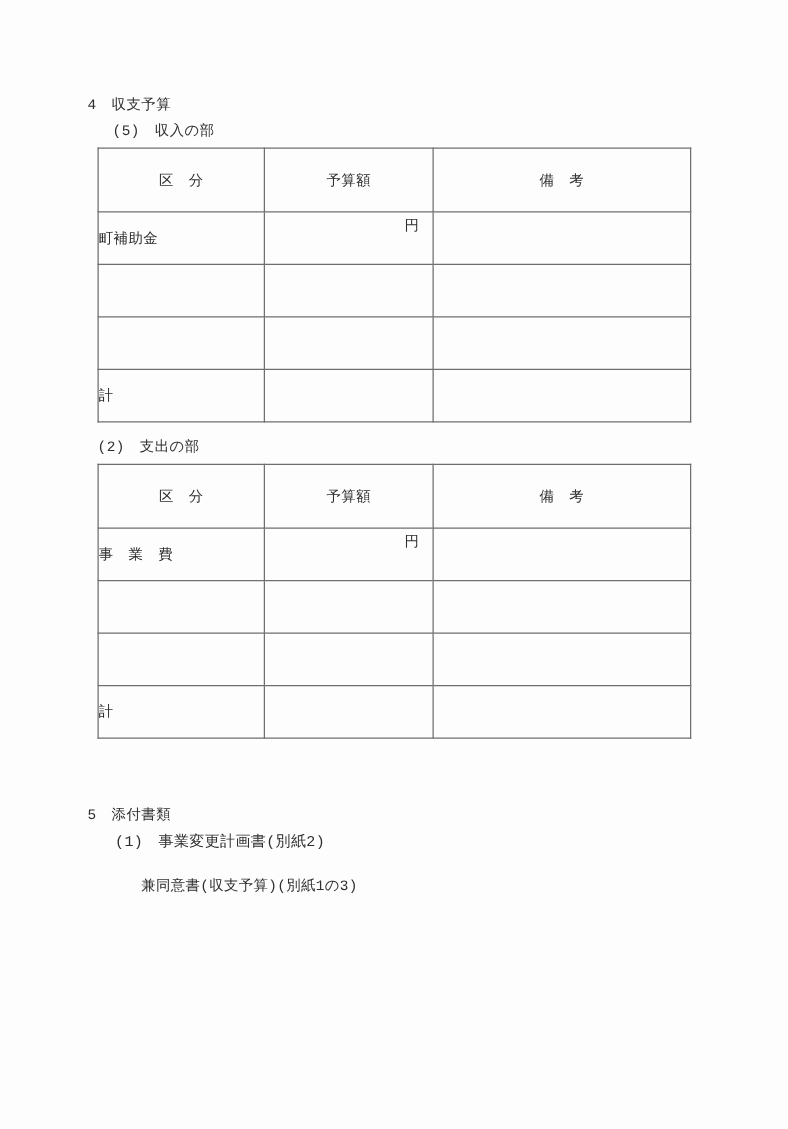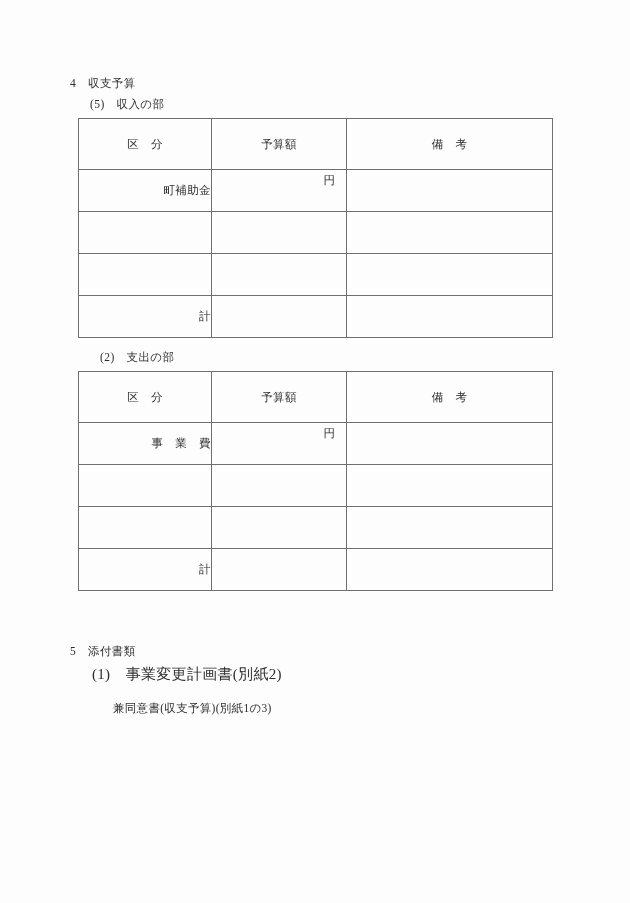--- a/index.html
+++ b/index.html
@@ -14,20 +14,21 @@
     color: #3a3a3a;
     position: relative;
     overflow: hidden;
   }
   .page {
     position: absolute;
     left: 0;
     top: 0;
     width: 537px;
     height: 903px;
+    font-family: Liberation Mono, monospace;
   }
 
   
   .sec-head {
     position: absolute;
     font-size: 11.5px;
     color: #2e2e2e;
     white-space: pre;
     letter-spacing: 0.4px;
   }
@@ -57,21 +58,21 @@
     vertical-align: middle;
   }
   .col-kubun { width: 133px; }
   .col-gaku  { width: 135px; }
   .col-biko  { width: 206px; }
 
   .row-head td { height: 50px; text-align: center; }
   .row-body td { height: 41px; }
 
   .cell-center {
-    text-align: right;
+    text-align: left;
     letter-spacing: 0.4px;
     white-space: pre;
   }
   .cell-unit {
     position: relative;
   }
   .unit-mark {
     position: absolute;
     right: 11px;
     top: 3px;
@@ -84,21 +85,21 @@
     position: absolute;
     font-size: 11.5px;
     color: #2e2e2e;
     white-space: pre;
     letter-spacing: 0.4px;
   }
 
   
   .attach-item {
     position: absolute;
-    font-size: 15px;
+    font-size: 12px;
     color: #2e2e2e;
     white-space: pre;
     letter-spacing: 0.3px;
   }
   .attach-cont {
     position: absolute;
     font-size: 11.5px;
     color: #2e2e2e;
     white-space: pre;
     letter-spacing: 0.3px;
@@ -143,21 +144,21 @@
         <td></td>
       </tr>
       <tr class="row-body">
         <td class="cell-center">計</td>
         <td></td>
         <td></td>
       </tr>
     </tbody>
   </table>
 
-  <div class="sub-head" style="left:100px; top:350px;">(2)　支出の部</div>
+  <div class="sub-head" style="left:78px; top:350px;">(2)　支出の部</div>
 
   <table class="budget-table" style="top:371px;">
     <colgroup>
       <col class="col-kubun">
         <col class="col-gaku">
         <col class="col-biko">
     </colgroup>
     <tbody>
       <tr class="row-head">
         <td class="cell-center">区　分</td>

